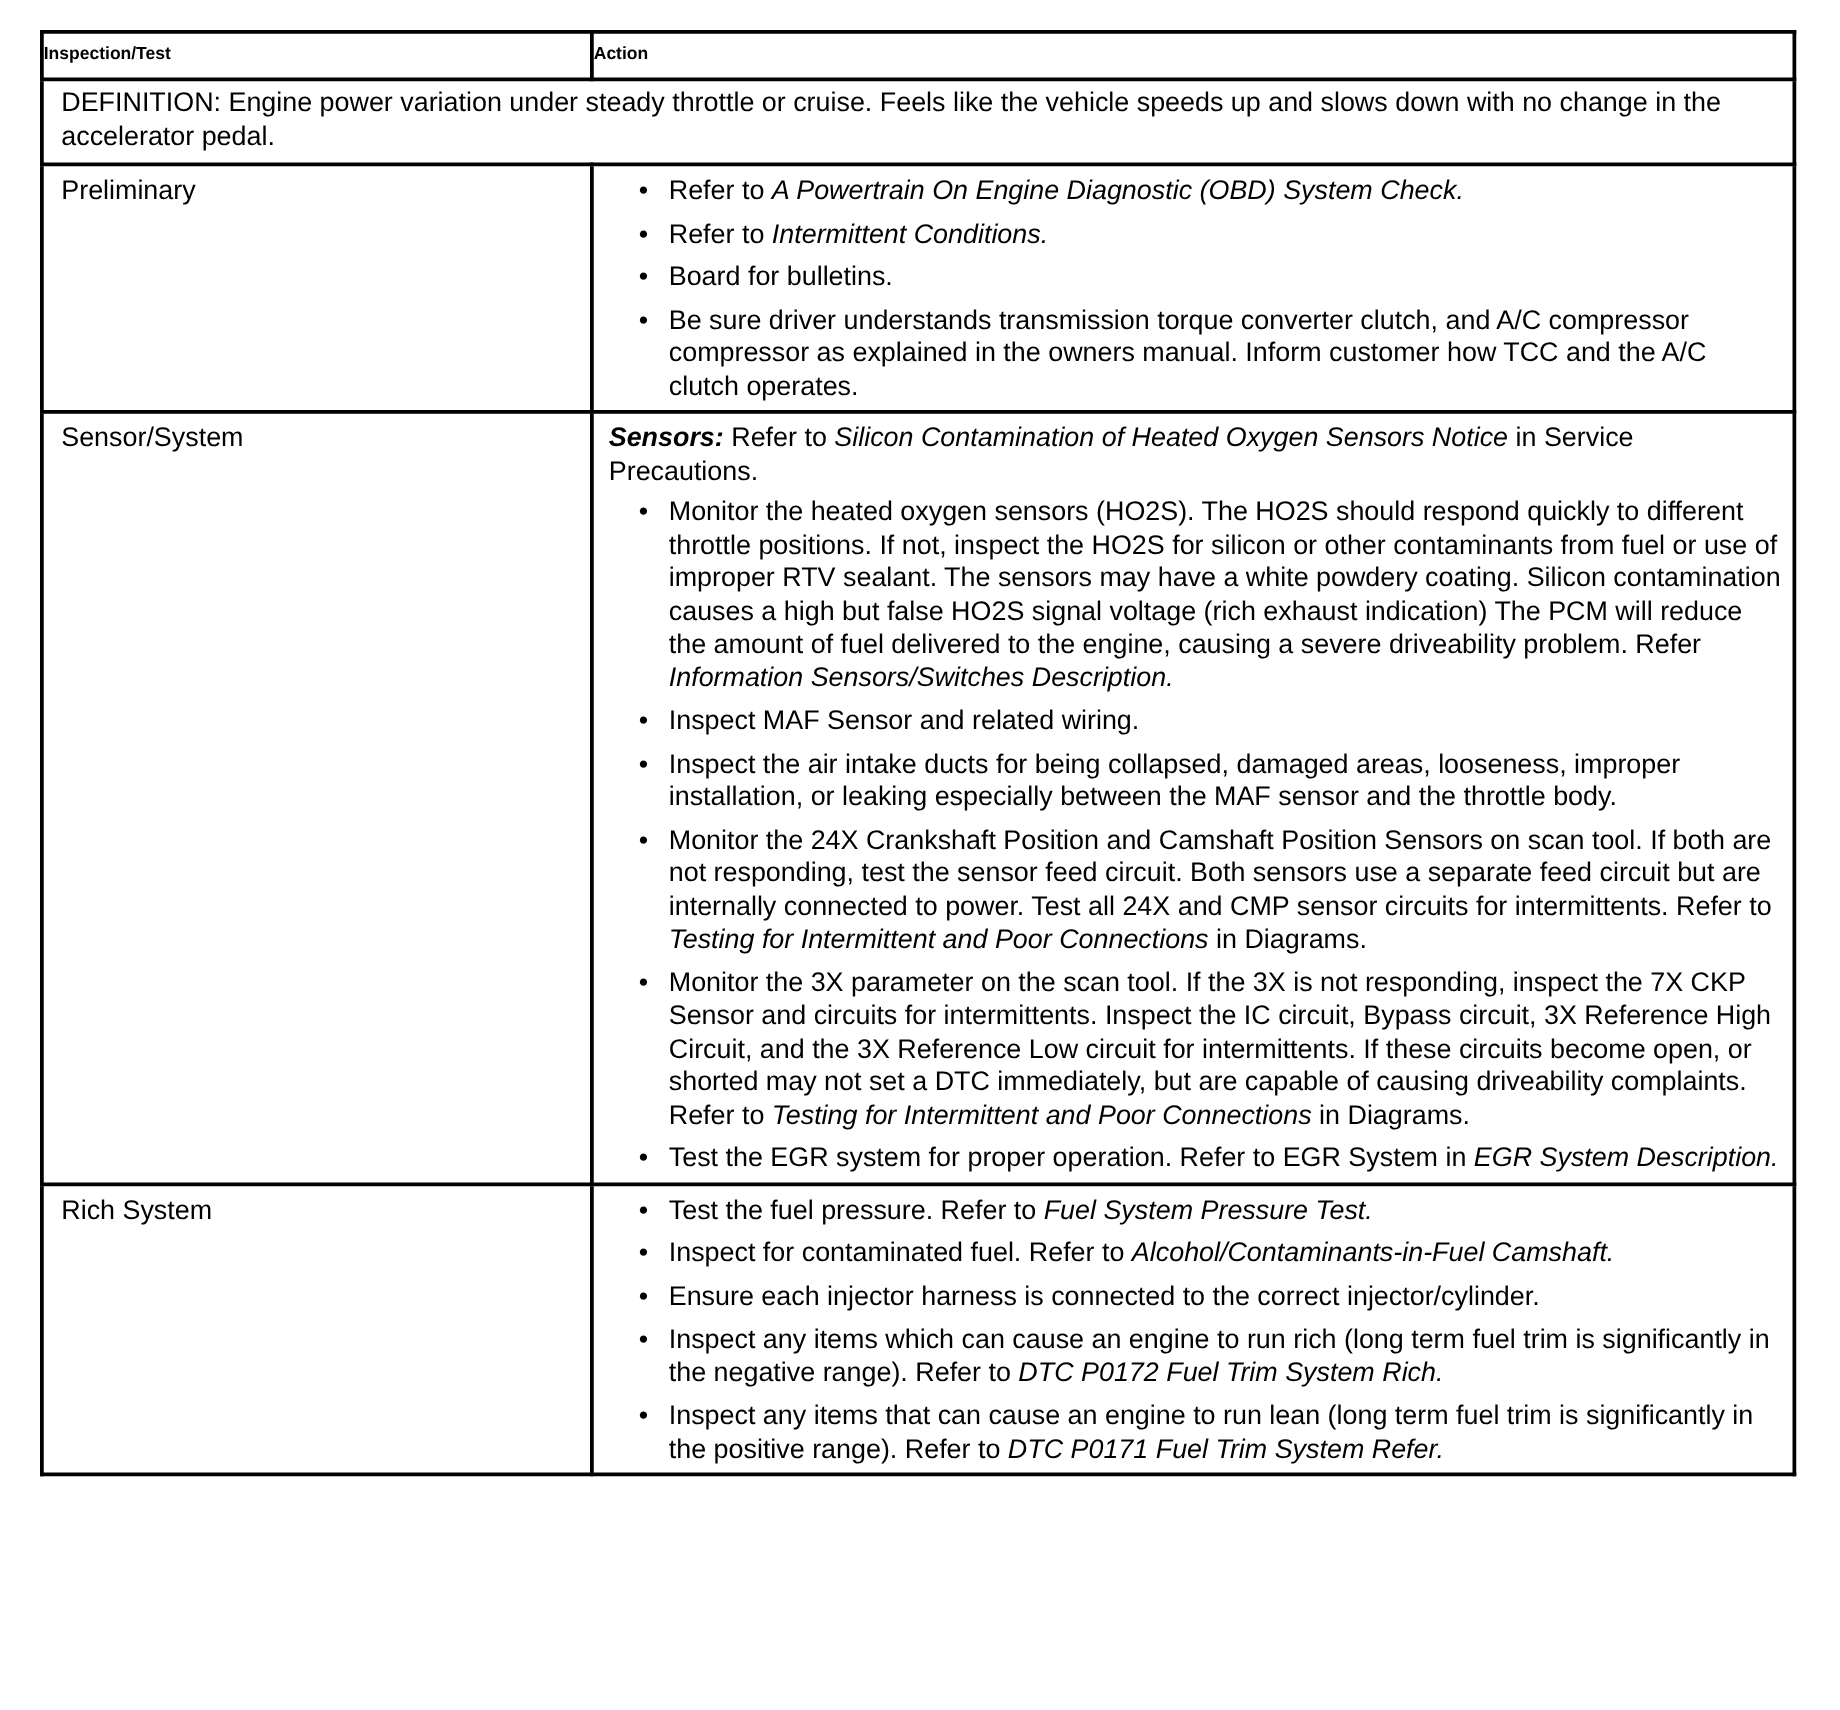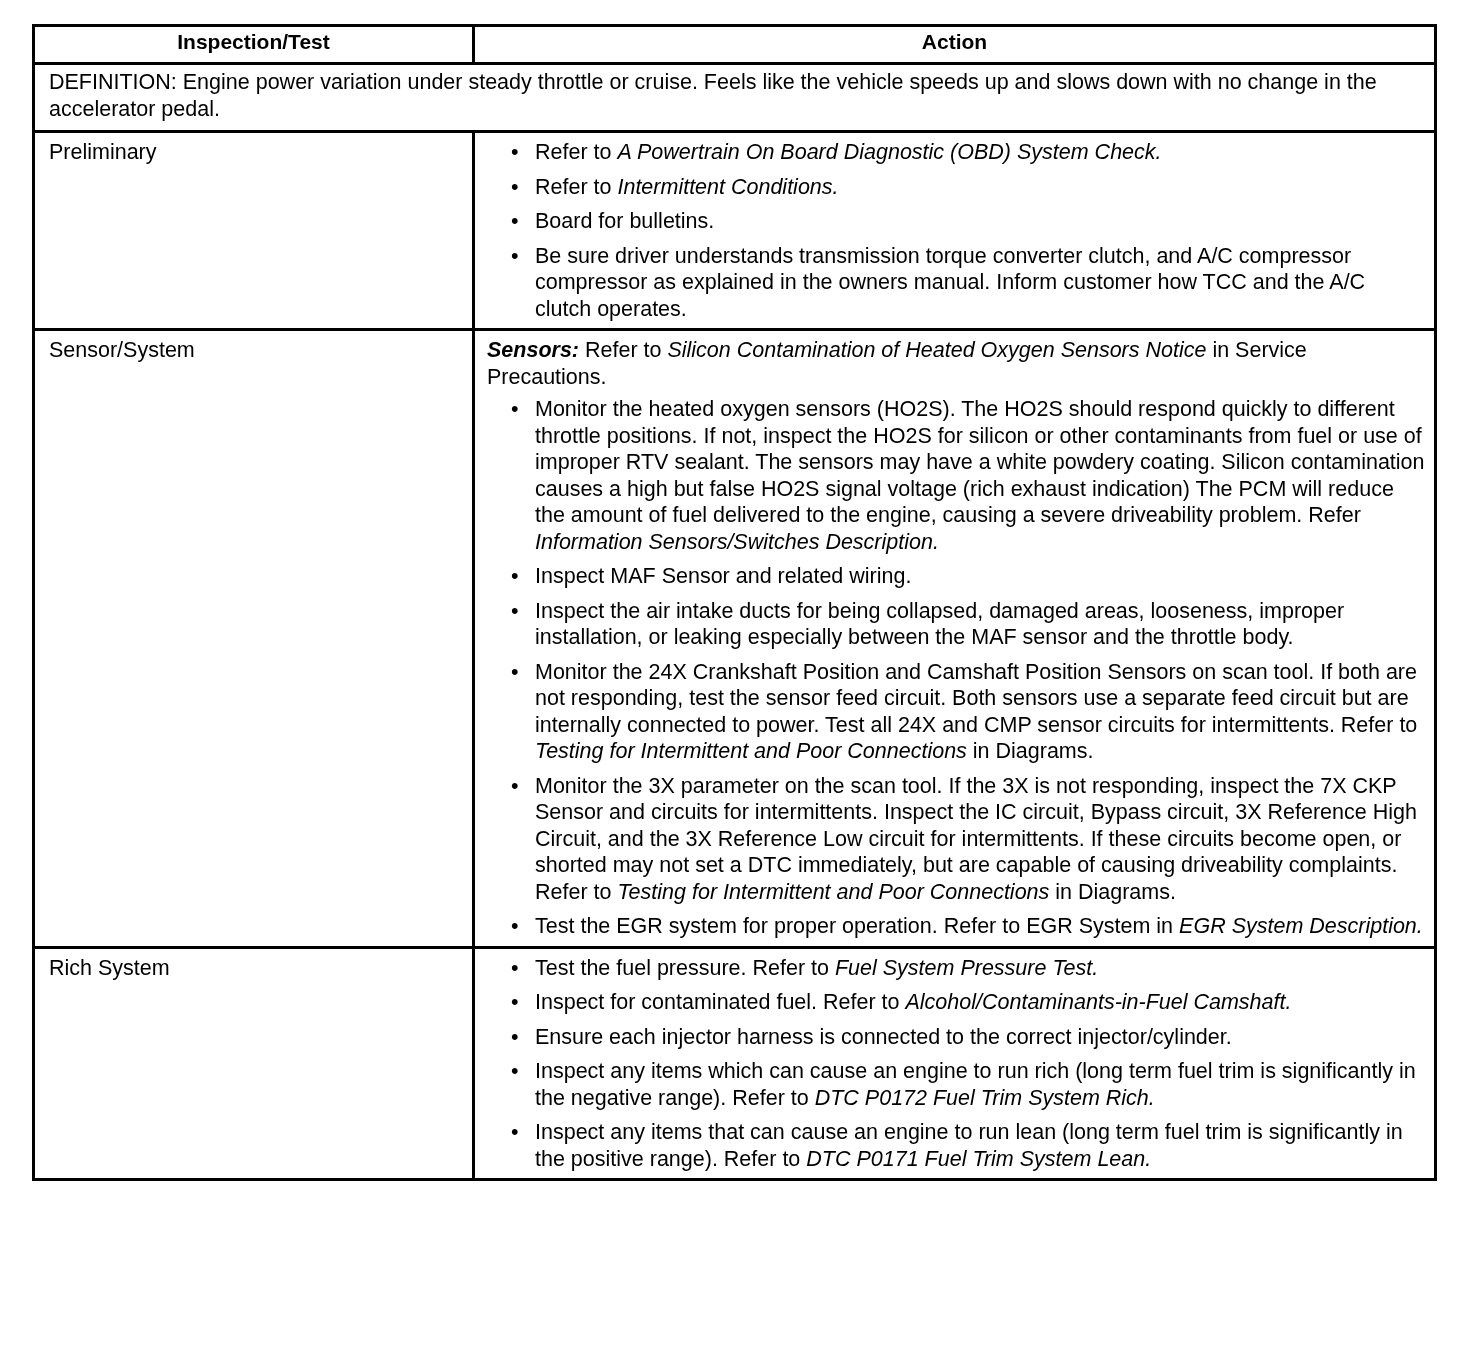--- a/index.html
+++ b/index.html
@@ -1,21 +1,21 @@
 <!DOCTYPE html>
 <html><head>
 <meta charset="utf-8">
 <style>
   html, body { margin: 0; padding: 0; background: #ffffff; }
   body { width: 1472px; height: 1368px; position: relative; overflow: hidden;
          font-family: "Liberation Sans", sans-serif; color: #000; }
   table.diag { position: absolute; left: 32px; top: 24px; width: 1405px;
                border-collapse: collapse; font-size: 21.5px; line-height: 26.5px; }
   table.diag td, table.diag th { border: 3px solid #000; vertical-align: top; }
-  table.diag th { font-weight: bold; text-align: center; height: 33px; padding: 2px 0 0 0; font-size: 21px; }
+  table.diag th { font-weight: bold; text-align: left; height: 33px; padding: 2px 0 0 0; font-size: 14px; }
   col.c1 { width: 440px; }
   td.def { padding: 4px 14px 8px 14px; }
   td.label { padding: 6px 14px; }
   td.action { padding: 6px 8px 6px 12px; }
   ul.bul { list-style: none; margin: 0; padding: 0 0 0 22px; }
   ul.bul li { position: relative; padding-left: 26px; margin-bottom: 8px; }
   ul.bul li:last-child { margin-bottom: 0; }
   ul.bul li .dot { position: absolute; left: 2px; top: 0; }
   .notice-b { font-weight: bold; font-style: italic; }
   .it { font-style: italic; }
@@ -36,21 +36,21 @@
     </tr>
   </thead>
   <tbody id="tbody">
     <tr>
       <td colspan="2" class="def">DEFINITION: Engine power variation under steady throttle or cruise. Feels like the vehicle speeds up and slows down with no change in the accelerator pedal.</td>
     </tr>
     <tr>
       <td class="label">Preliminary</td>
       <td class="action">
         <ul class="bul">
-            <li><span class="dot">•</span><span>Refer to </span><span class="it">A Powertrain On Board Diagnostic (OBD) System Check.</span></li>
+            <li><span class="dot">•</span><span>Refer to </span><span class="it">A Powertrain On Engine Diagnostic (OBD) System Check.</span></li>
             <li><span class="dot">•</span><span>Refer to </span><span class="it">Intermittent Conditions.</span></li>
             <li><span class="dot">•</span><span>Board for bulletins.</span></li>
             <li><span class="dot">•</span><span>Be sure driver understands transmission torque converter clutch, and A/C compressor compressor as explained in the owners manual. Inform customer how TCC and the A/C clutch operates.</span></li>
           </ul>
       </td>
     </tr>
     <tr>
       <td class="label">Sensor/System</td>
       <td class="action">
         <div class="notice"><span class="notice-b">Sensors:</span><span> Refer to </span><span class="it">Silicon Contamination of Heated Oxygen Sensors Notice</span><span> in Service Precautions.</span></div>
@@ -65,18 +65,18 @@
       </td>
     </tr>
     <tr>
       <td class="label">Rich System</td>
       <td class="action">
         <ul class="bul">
             <li><span class="dot">•</span><span>Test the fuel pressure. Refer to </span><span class="it">Fuel System Pressure Test.</span></li>
             <li><span class="dot">•</span><span>Inspect for contaminated fuel. Refer to </span><span class="it">Alcohol/Contaminants-in-Fuel Camshaft.</span></li>
             <li><span class="dot">•</span><span>Ensure each injector harness is connected to the correct injector/cylinder.</span></li>
             <li><span class="dot">•</span><span>Inspect any items which can cause an engine to run rich (long term fuel trim is significantly in the negative range). Refer to </span><span class="it">DTC P0172 Fuel Trim System Rich.</span></li>
-            <li><span class="dot">•</span><span>Inspect any items that can cause an engine to run lean (long term fuel trim is significantly in the positive range). Refer to </span><span class="it">DTC P0171 Fuel Trim System Lean.</span></li>
+            <li><span class="dot">•</span><span>Inspect any items that can cause an engine to run lean (long term fuel trim is significantly in the positive range). Refer to </span><span class="it">DTC P0171 Fuel Trim System Refer.</span></li>
           </ul>
       </td>
     </tr>
   </tbody>
 </table>
 
 </body></html>

